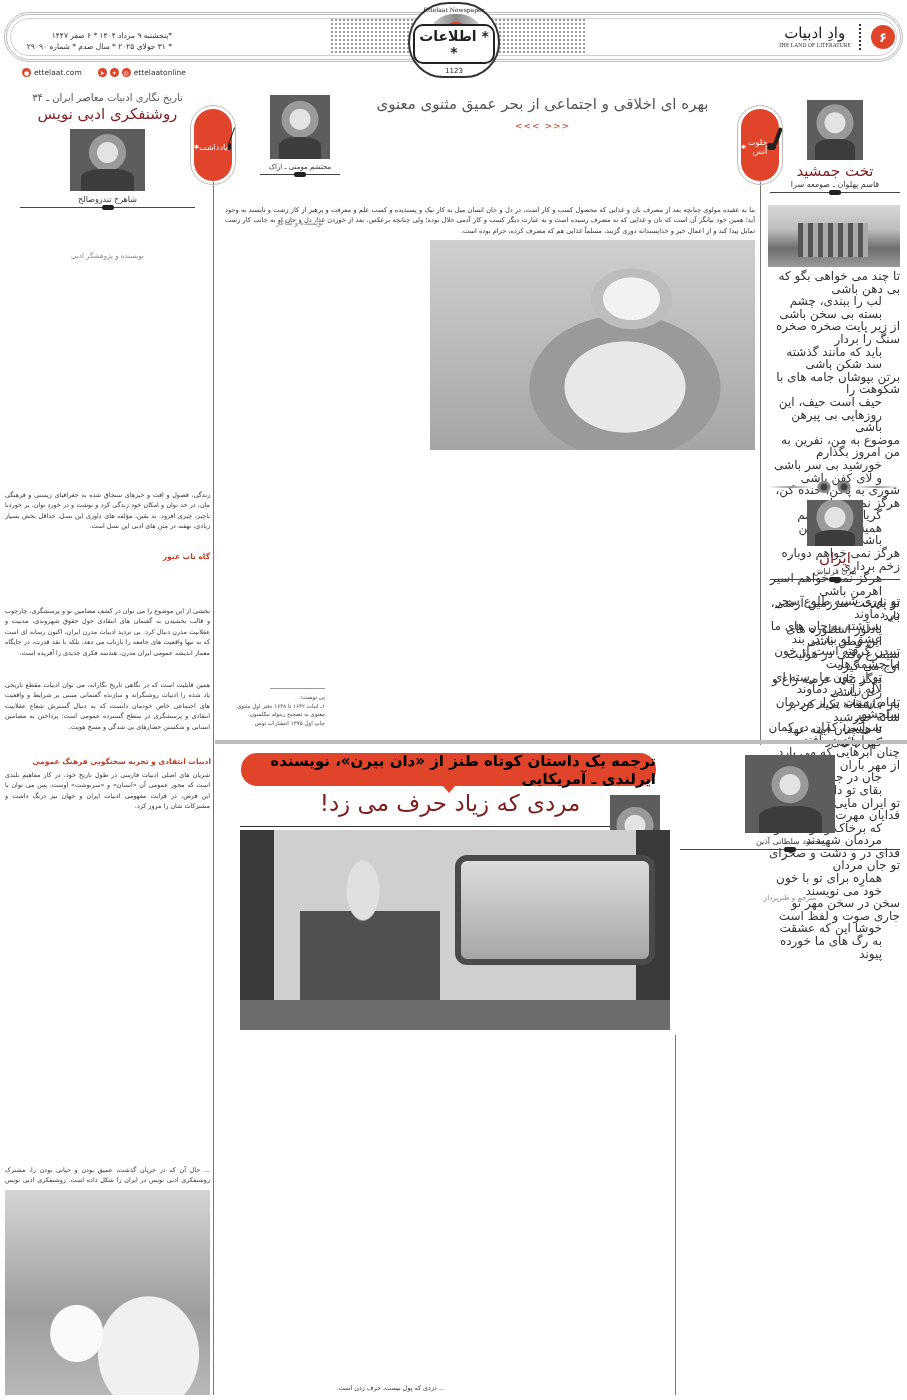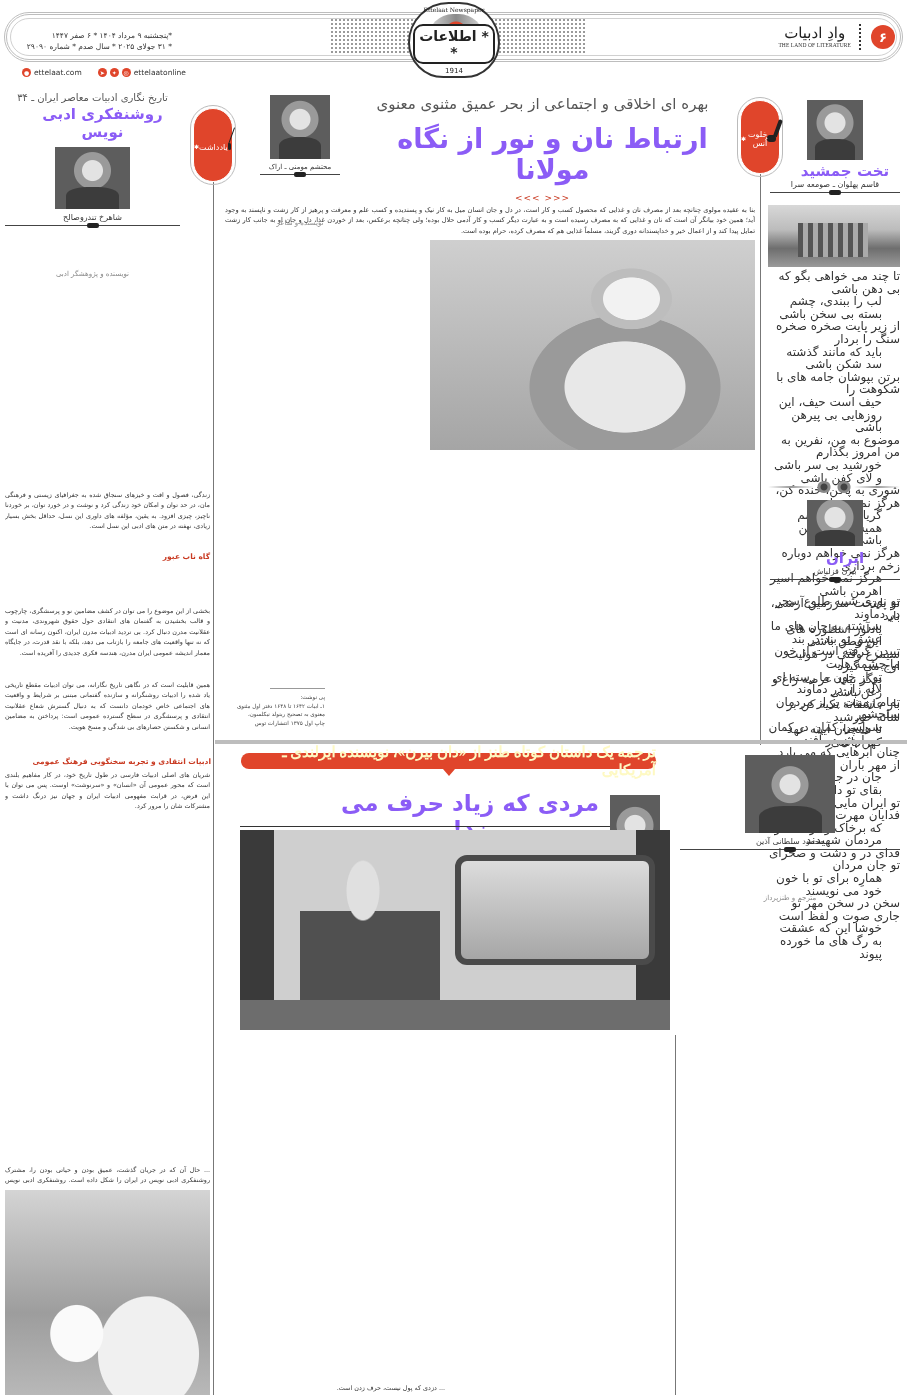--- a/index.html
+++ b/index.html
@@ -70,21 +70,21 @@
     background: #e0452b; border: 1px solid #fff; outline: 1px solid #bbb; outline-offset: 2px;
     display: flex; align-items: center; justify-content: center; color: #fff;
   }
   .badge .pen { width: 6px; height: 18px; background: #222; border-radius: 3px 3px 0 0; transform: rotate(20deg); margin-top: -18px; }
   .badge .ink { width: 14px; height: 7px; background: #222; border-radius: 3px; margin-top: 2px; }
   .badge .lbl { font-size: 8px; margin-top: 4px; }
   .badge .star { font-size: 6px; margin-top: 3px; }
 
   
   .kicker { font-size: 15px; color: #555; text-align: center; }
-  .headline { font-weight: bold; color: #8b5cf6; text-align: center; margin-left: 20px; }
+  .headline { font-weight: normal; color: #7f1d1d; text-align: center; }
   .col-text {
     font-size: 6.4px; line-height: 10.4px; color: #333; text-align: justify; direction: rtl;
     overflow: hidden; font-family: "DejaVu Sans", sans-serif;
   }
   .poem { font-size: 12px; line-height: 12.6px; color: #333; direction: rtl; }
   .poem div:nth-child(odd) { text-align: right; padding-right: 0; }
   .poem div:nth-child(even) { text-align: right; padding-right: 18px; }
 
   .byline { text-align: center; font-size: 8px; color: #333; }
   .byline-role { text-align: center; font-size: 7px; color: #888; margin-top: 44px; }
@@ -92,42 +92,42 @@
   .byline-rule::after { content: ""; position: absolute; left: 50%; top: -2px; width: 12px; height: 5px; margin-left: -6px; background: #222; border-radius: 2px; }
 
   .photo { position: absolute; background: linear-gradient(160deg, #cfcfcf, #7c7c7c 55%, #3a3a3a); filter: grayscale(1); }
   .portrait { position: absolute; background: radial-gradient(circle at 50% 38%, #e3e3e3 0 10px, #9a9a9a 11px 18px, #5d5d5d 19px), #8a8a8a; }
   .portrait::after { content: ""; position: absolute; left: 15%; right: 15%; bottom: 0; height: 35%; background: #3c3c3c; border-radius: 40% 40% 0 0; }
 
   .subhead-red { color: #c93a22; font-size: 7.5px; font-weight: bold; text-align: right; }
   .red-arrows { color: #c93a22; font-size: 9px; text-align: center; letter-spacing: 1px; }
 
   .story-banner {
-    position: absolute; left: 241px; top: 753px; width: 415px; height: 16px; background: #e0452b;
-    border-radius: 16px 16px 16px 16px; color: #fef9c3; font-weight: bold; font-size: 15px;
-    display: flex; align-items: center; justify-content: center; font-family: Liberation Serif, serif;
+    position: absolute; left: 241px; top: 753px; width: 415px; height: 33px; background: #e0452b;
+    border-radius: 16px 16px 16px 16px; color: #000000; font-weight: bold; font-size: 15px;
+    display: flex; align-items: center; justify-content: center;
   }
   .story-banner::after { content: ""; position: absolute; left: 50%; bottom: -7px; margin-left: -6px;
     border-left: 6px solid transparent; border-right: 6px solid transparent; border-top: 7px solid #e0452b; }
 
   .ornament { position: absolute; height: 14px; display: flex; align-items: center; justify-content: center; }
   .ornament .leaf { flex: 1; height: 2px; background: linear-gradient(90deg, transparent, #999, transparent); }
   .ornament .rose { width: 16px; height: 12px; border-radius: 50%; background: radial-gradient(circle, #444 0 3px, #888 4px 6px, transparent 7px); margin: 0 2px; }
 </style>
 </head>
 <body>
 
 <div class="masthead-frame"></div>
 <div class="dots-band"></div>
 
 <div class="logo-seal">
   <div class="arc-text">Ettelaat Newspaper</div>
   <div class="wings"></div>
   <div class="name-band">* اطلاعات *</div>
-  <div class="year">1914</div>
+  <div class="year">1123</div>
 </div>
 
 <div class="page-num">۶</div>
 <div class="section-sep"></div>
 <div class="section-name">
   <div class="fa">وادِ ادبیات</div>
   <div class="en">THE LAND OF LITERATURE</div>
 </div>
 
 <div class="dateline">
@@ -141,21 +141,21 @@
   <span class="gap"></span>
   <span class="dot">➤</span>
   <span class="dot">✦</span>
   <span class="dot">◎</span>
   <span>ettelaatonline</span>
 </div>
 
 <div class="vrule" style="left:760px; top:160px; height:585px;"></div>
 <div class="vrule" style="left:213px; top:160px; height:1235px;"></div>
 
-<div class="badge" style="left:740px; top:100px;">
+<div class="badge" style="left:740px; top:108px;">
   <div class="pen"></div>
   <div class="ink"></div>
   <div class="lbl">خلوت اُنس</div>
   <div class="star">✱</div>
 </div>
 <div class="badge" style="left:193px; top:108px;">
   <div class="pen"></div>
   <div class="ink"></div>
   <div class="lbl">یادداشت</div>
   <div class="star">✱</div>
@@ -218,21 +218,20 @@
     <div>تو ایران مایی و ما جان فدایان مهرت</div>
     <div>که برخاک و درخاک تو مردمان شهیدند</div>
     <div>فدای در و دشت و صحرای تو جان مردان</div>
     <div>همارِه برای تو با خون خود می نویسند</div>
     <div>سخن در سخن مهر تو جاری صوت و لفظ است</div>
     <div>خوشا این که عشقت به رگ های ما خورده پیوند</div>
   </div>
 
 <div class="abs" style="left:345px; top:95px; width:395px;">
   <div class="kicker">بهره ای اخلاقی و اجتماعی از بحر عمیق مثنوی معنوی</div>
-  <div class="headline" style="font-size:27px; margin-top:10px;">ارتباط نان و نور از نگاه مولانا</div>
   <div class="red-arrows" style="margin-top:8px;">&lt;&lt;&lt; &gt;&gt;&gt;</div>
 </div>
 
 <div class="abs" style="left:260px; top:95px; width:80px;">
   <div class="portrait" style="position:relative; width:60px; height:64px; margin:0 auto;"></div>
   <div class="byline" style="font-size:7px; margin-top:4px;">محتشم مومنی ـ اراک</div>
   <div class="byline-rule"></div>
   <div class="byline-role">نویسنده و شاعر</div>
 </div>
 
@@ -242,21 +241,21 @@
 
 <div class="hrule" style="left:270px; top:688px; width:55px;"></div>
 <div class="abs" style="left:225px; top:693px; width:100px; font-size:5.6px; line-height:8.5px; color:#444; text-align:right;">
   <div>پی نوشت:</div>
   <div>۱ـ ابیات ۱۶۴۲ تا ۱۶۴۸ دفتر اول مثنوی معنوی به تصحیح رینولد نیکلسون،</div>
   <div>چاپ اول ۱۳۷۵ انتشارات توس</div>
 </div>
 
 <div class="grayband" style="left:215px; top:740px; width:692px;"></div>
 
-<div class="abs" style="left:5px; top:92px; width:175px;">
+<div class="abs" style="left:20px; top:92px; width:175px;">
   <div class="kicker" style="font-size:10px;">تاریخ نگاری ادبیات معاصر ایران ـ ۳۴</div>
   <div class="headline" style="font-size:15px; margin-top:2px;">روشنفکری ادبی نویس</div>
   <div class="portrait" style="position:relative; width:75px; height:62px; margin:6px auto 0;"></div>
   <div class="byline" style="margin-top:4px;">شاهرخ تندروصالح</div>
   <div class="byline-rule"></div>
   <div class="byline-role">نویسنده و پژوهشگر ادبی</div>
 </div>
 
 <div class="abs col-text" style="left:5px; top:490px; width:205px; height:52px;">زندگی، فصول و افت و خیزهای سنجاق شده به جغرافیای زیستی و فرهنگی مان، در حد توان و امکان خود زندگی کرد و نوشت و در خورد توان، بر خوردنا ناچیز، چیزی افزود. به یقین، مؤلفه های داوری این نسل، حداقل بخش بسیار زیادی، نهفته در متن های ادبی این نسل است.</div>
 <div class="abs subhead-red" style="left:5px; top:552px; width:205px;">گاه ناب عبور</div>

